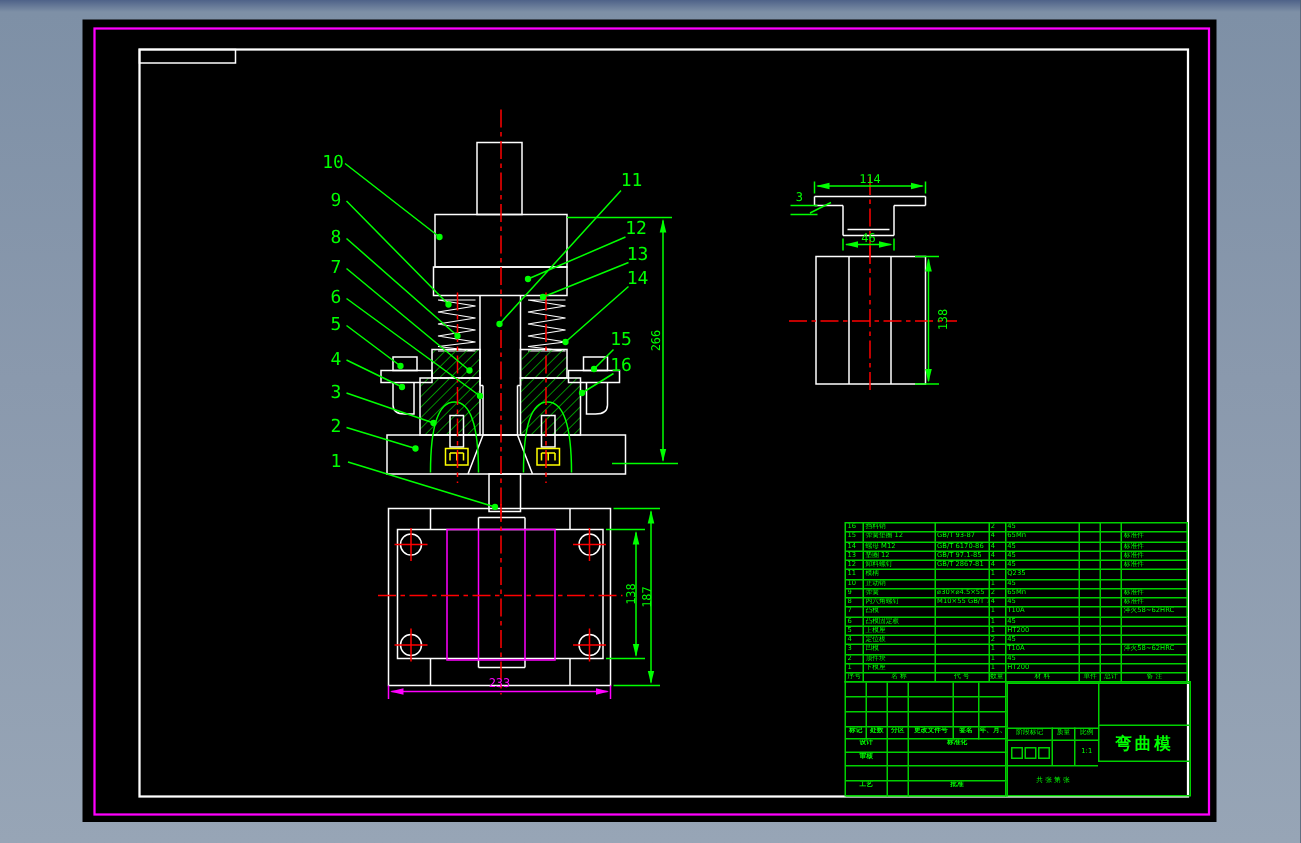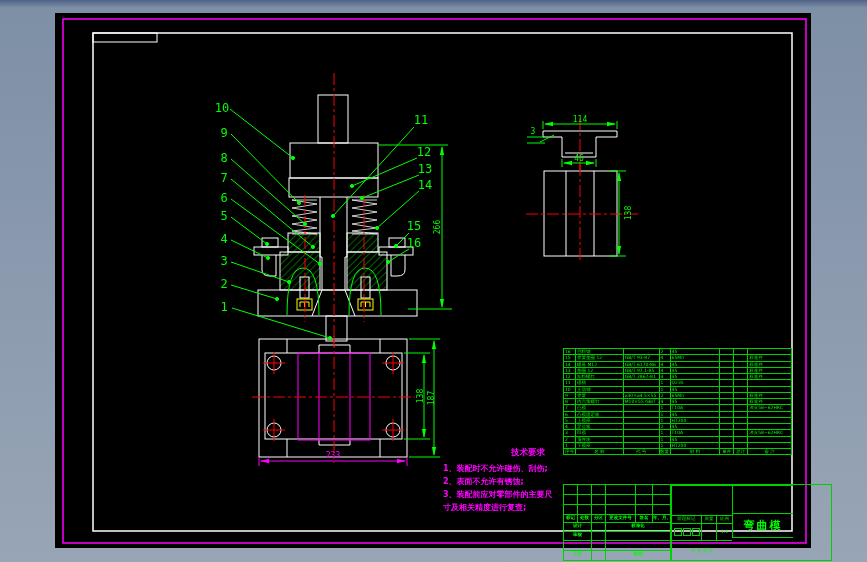--- a/index.html
+++ b/index.html
@@ -14,22 +14,22 @@
   
   .bom{position:absolute;left:563px;top:348px;width:229px;box-sizing:border-box;
        border-left:1px solid #00d000;border-bottom:1px solid #00d000;}
   .bom-row{display:flex;height:6.25px;}
   .bom-cell{box-sizing:border-box;border-right:1px solid #00d000;border-top:1px solid #00d000;
        font-size:4.5px;line-height:5px;color:#00ff00;overflow:hidden;white-space:nowrap;
        padding-left:1px;font-family:"DejaVu Sans",sans-serif;}
   .bom-header .bom-cell{text-align:center;padding-left:0;}
 
   
-  .tb{position:absolute;left:563px;top:454px;width:269px;height:77px;box-sizing:border-box;
-      border:1px solid #00d000;color:#00ff00;font-family:"DejaVu Sans",sans-serif;margin-top:30px;}
+  .tb{position:absolute;left:563px;top:454px;width:231px;height:77px;box-sizing:border-box;
+      border:1px solid #00d000;color:#00ff00;font-family:"DejaVu Sans",sans-serif;}
   .tb .cell{position:absolute;box-sizing:border-box;border-left:1px solid #00d000;border-top:1px solid #00d000;
       font-size:4.5px;line-height:1.4;overflow:hidden;white-space:nowrap;text-align:center;color:#00ff00;}
   .tb-left{position:absolute;left:0;top:0;width:107px;height:76px;display:grid;
       grid-template-columns:14px 14px 14px 30px 17px 18px;
       grid-template-rows:10px 10px 10px 8px 9px 9px 10px 10px;}
   .tb-left .c{box-sizing:border-box;border-right:1px solid #00d000;border-bottom:1px solid #00d000;
       font-size:4.5px;line-height:1.5;overflow:hidden;white-space:nowrap;text-align:center;color:#00ff00;}
   .s2{grid-column:span 2;} .s3{grid-column:span 3;}
   .tb-title{position:absolute;left:168px;top:28px;width:61px;height:25px;box-sizing:border-box;
       border-left:1px solid #00d000;border-top:1px solid #00d000;border-bottom:1px solid #00d000;
@@ -454,20 +454,13 @@
       <span class="stagebox" style="left:20px;top:4px;width:8px;height:8px;"></span>
     </div>
     <div class="cell" style="left:137px;top:38px;width:15px;height:17px;"></div>
     <div class="cell" style="left:152px;top:38px;width:16px;height:17px;line-height:15px;">1:1</div>
     <div class="cell" style="left:107px;top:55px;width:61px;height:21px;line-height:19px;">共 张 第 张</div>
 
     <div class="cell" style="left:168px;top:0;width:61px;height:28px;"></div>
     <div class="tb-title">弯曲模</div>
   </div>
 
-  <div class="tech">
-    <div class="t-title">技术要求</div>
-    <div>1、装配时不允许碰伤、刮伤;</div>
-    <div>2、表面不允许有锈蚀;</div>
-    <div>3、装配前应对零部件的主要尺</div>
-    <div>寸及相关精度进行复查;</div>
-  </div>
 </div>
 
 </body></html>

